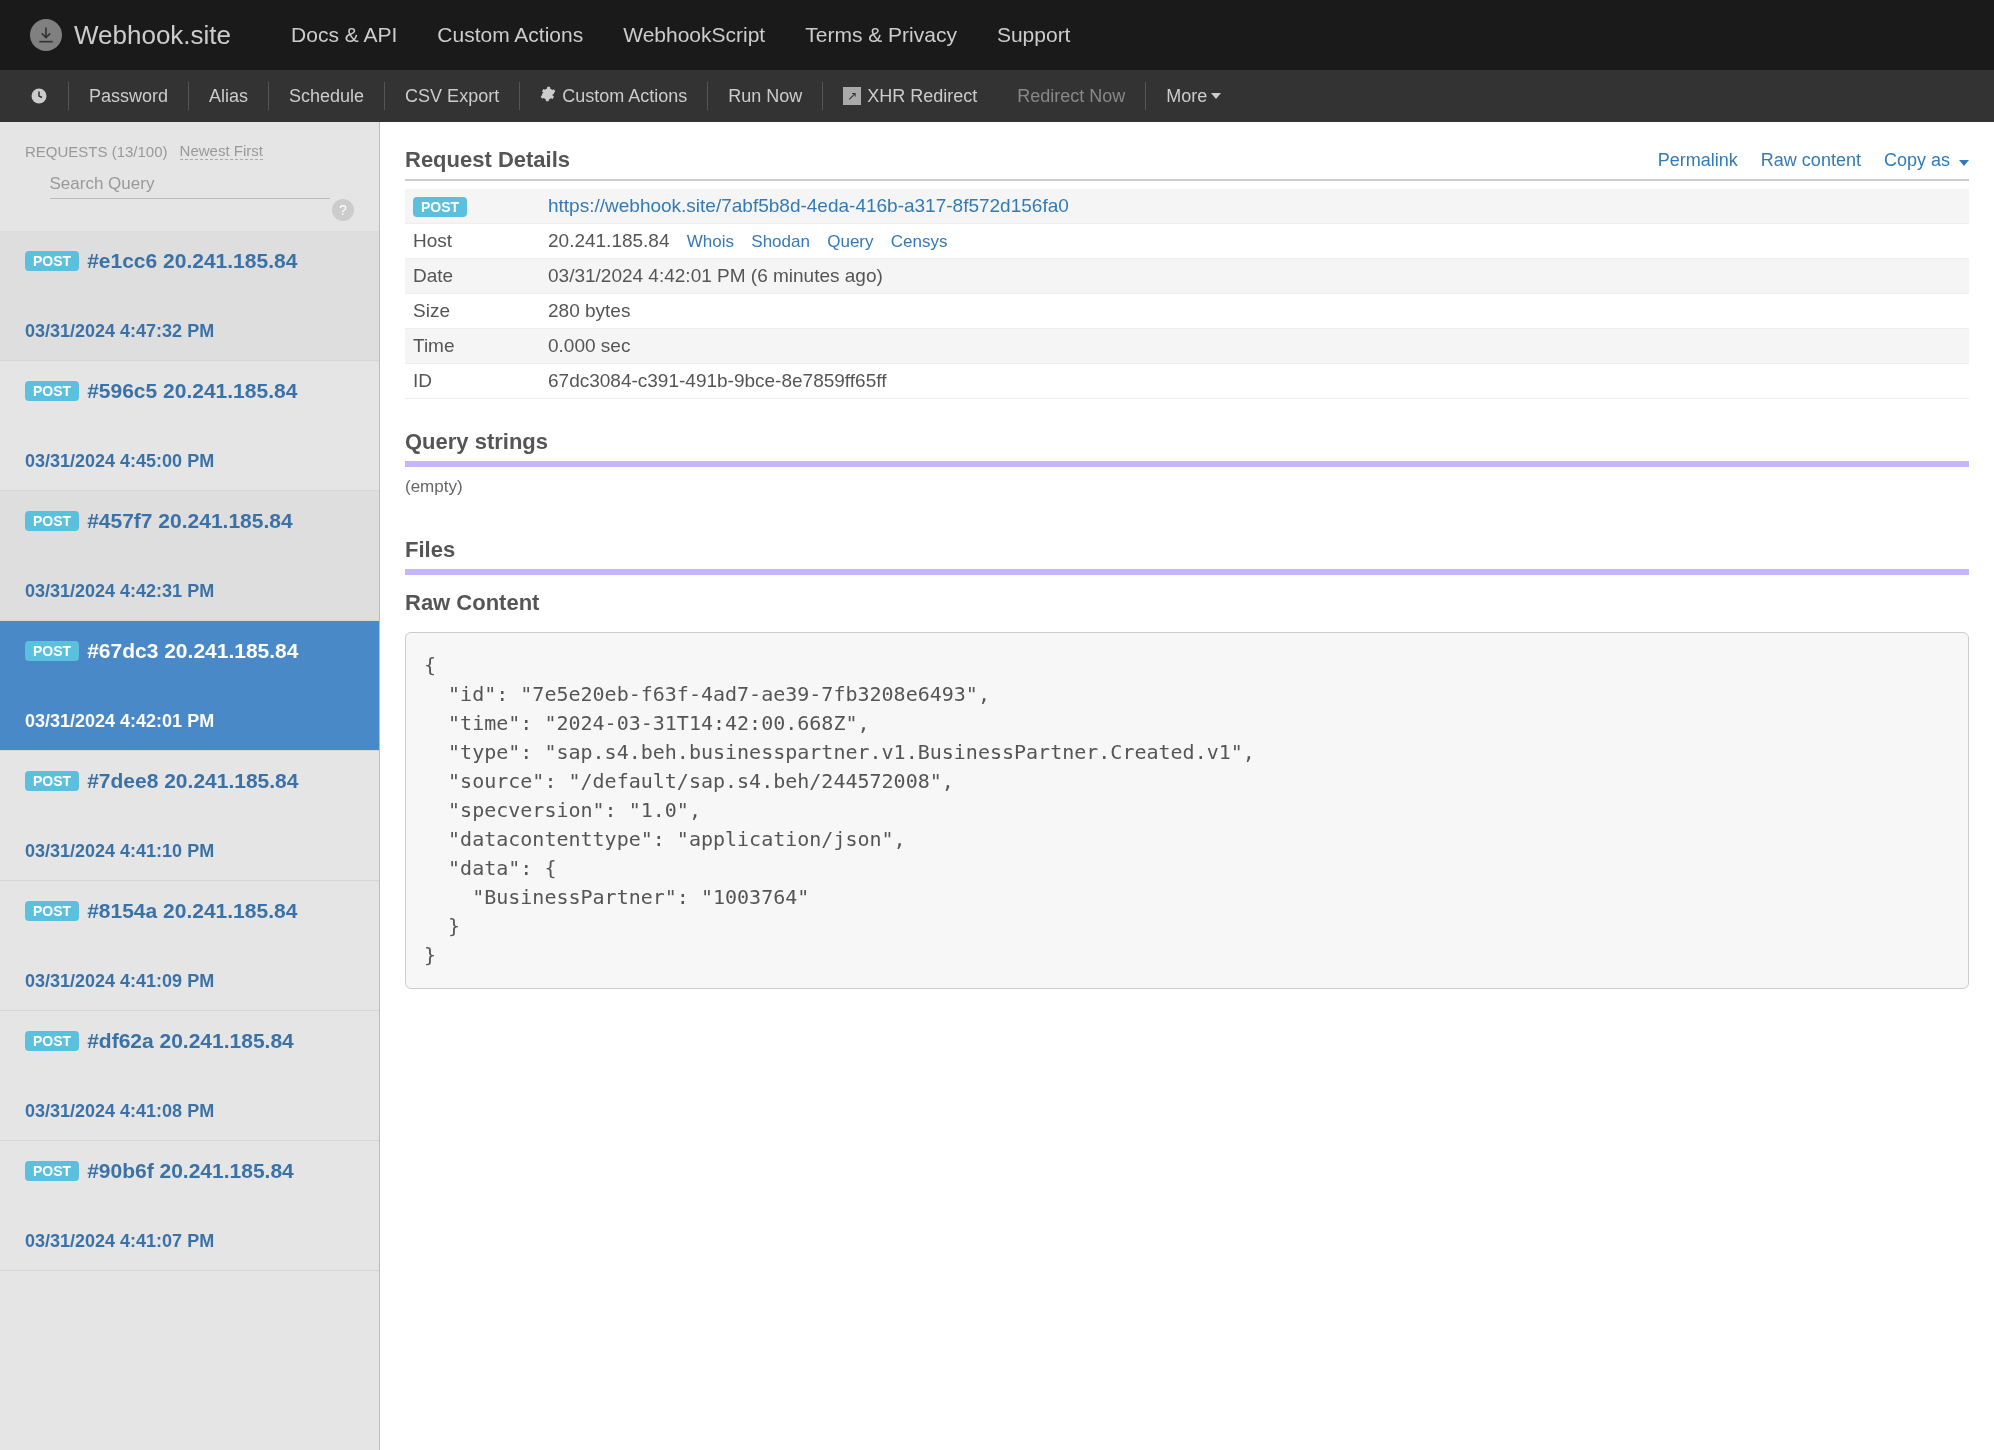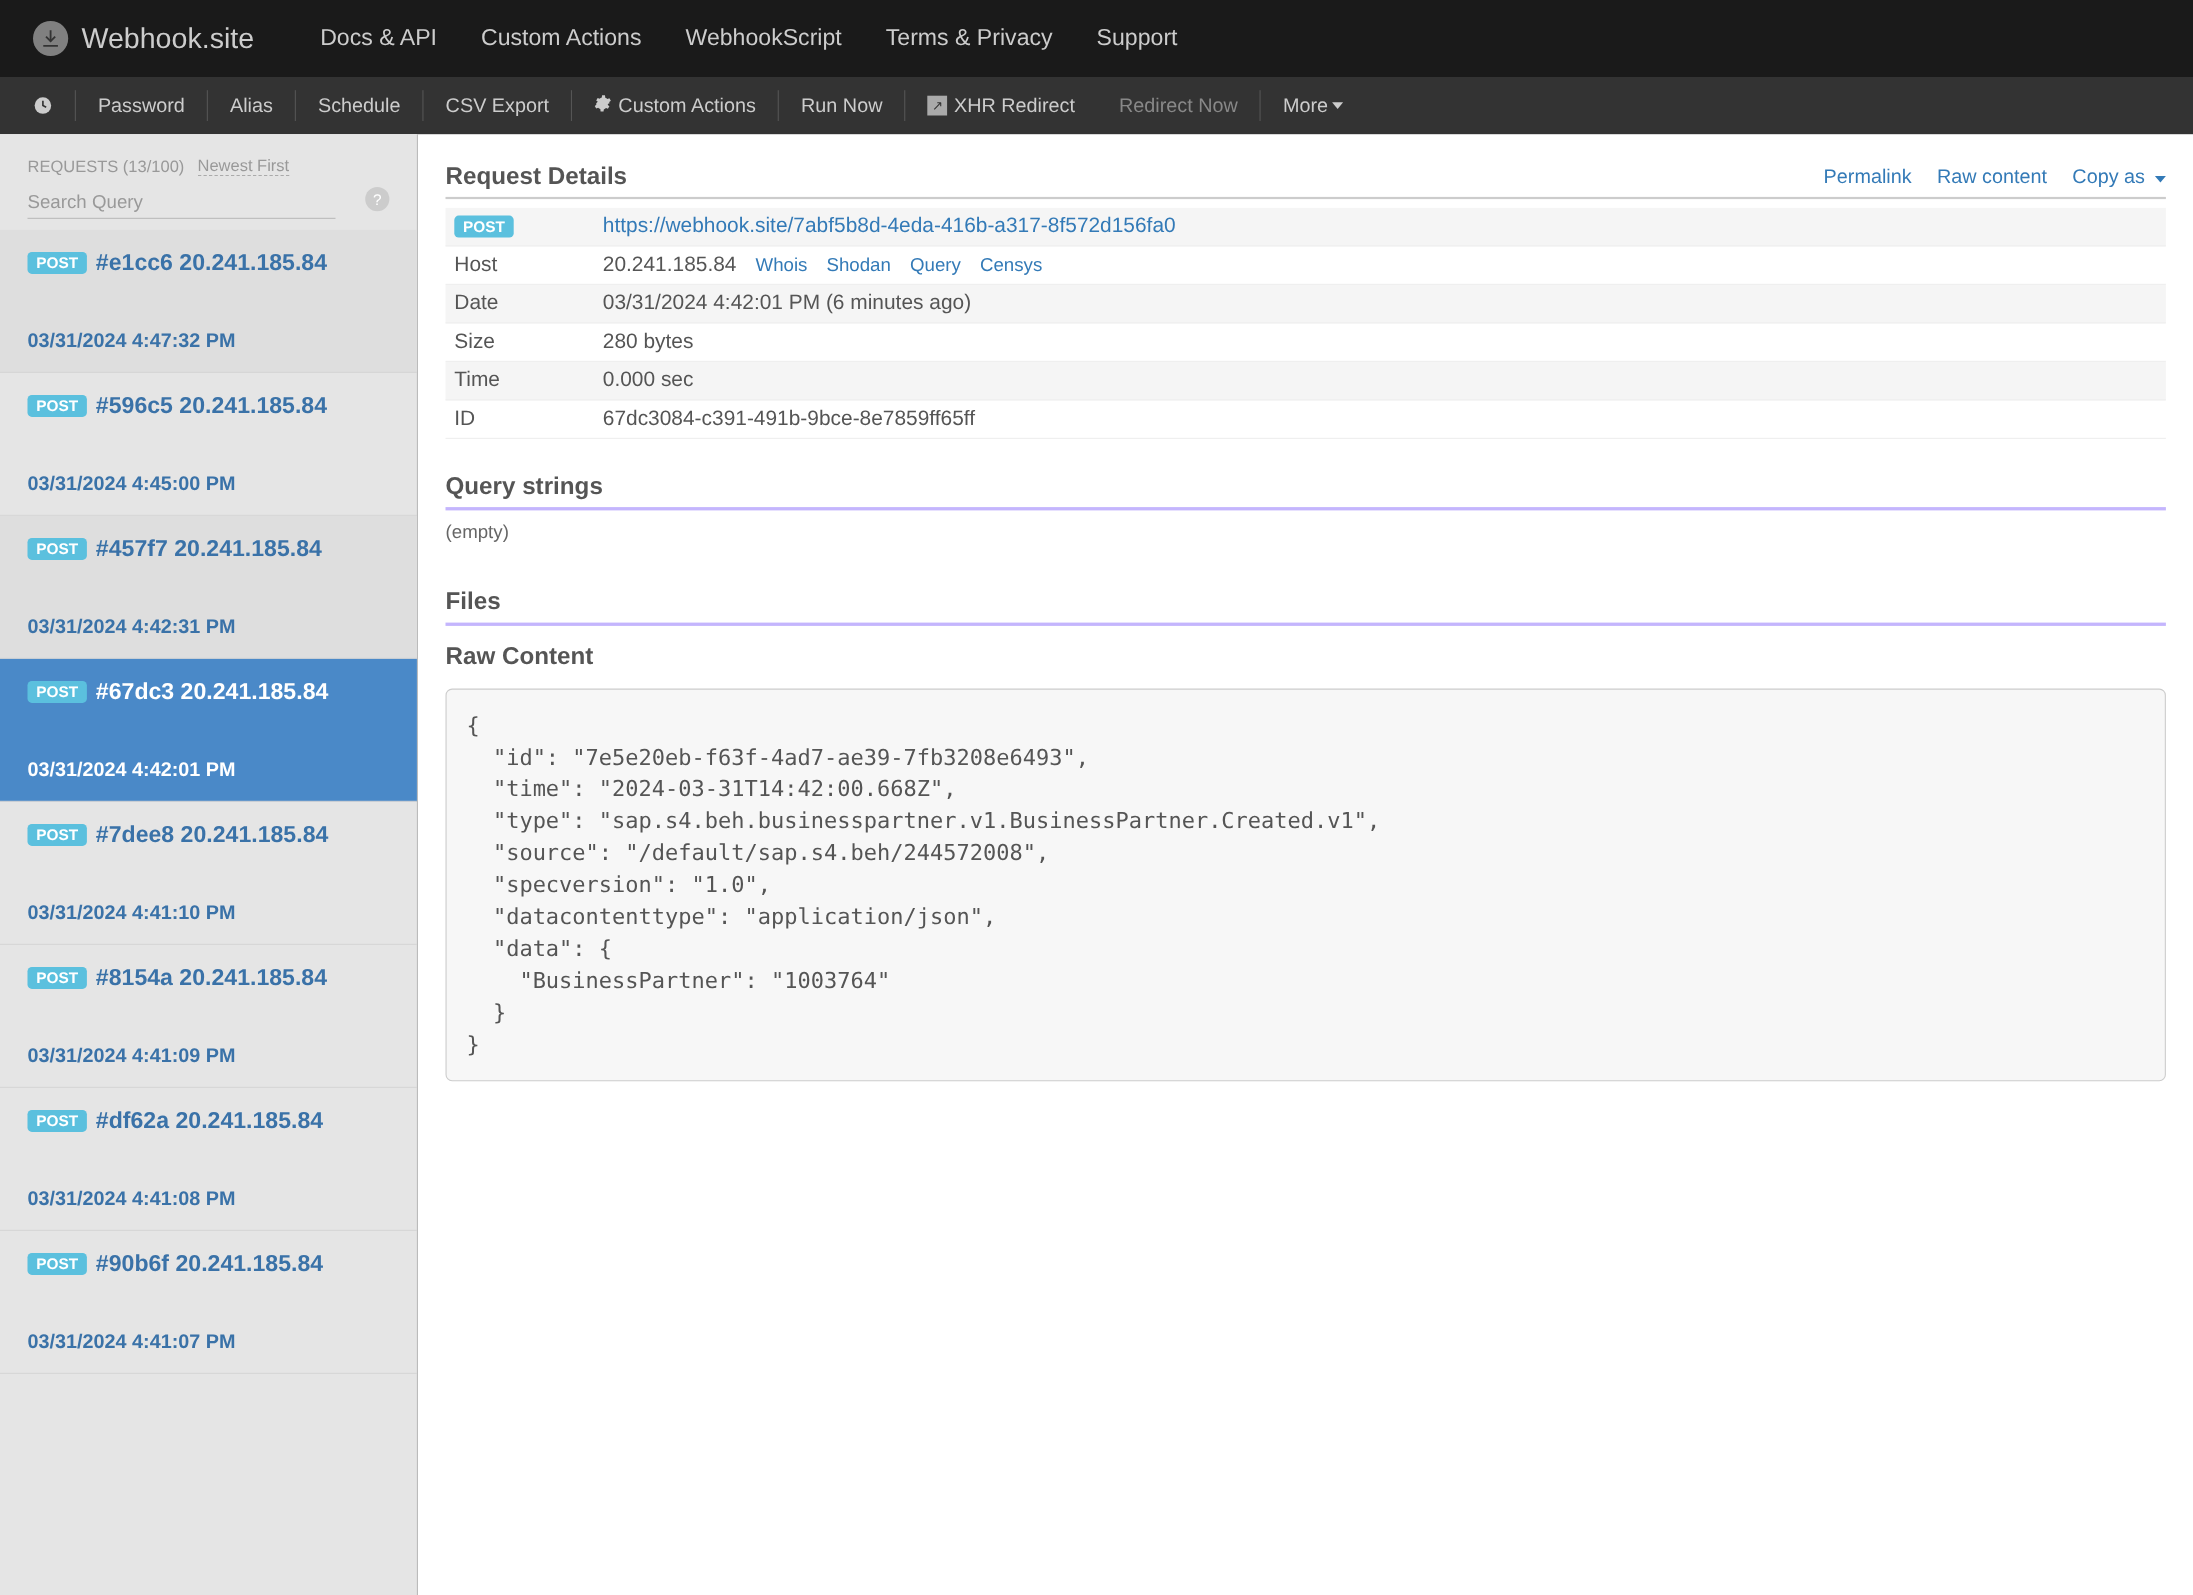--- a/index.html
+++ b/index.html
@@ -25,21 +25,21 @@
   
   
   .main-wrap { display: flex; }
   .sidebar { width: 380px; background: #e5e5e5; border-right: 1px solid #bbb; min-height: calc(100vh - 122px); }
   .content { flex: 1; padding: 20px 25px 40px 25px; }
   
   
   .req-head { padding: 20px 25px 10px; color: #999; font-size: 15px; display:flex; align-items:center;}
   .req-head .title { font-weight: normal; }
   .req-head .sort { margin-left:12px; border-bottom: 1px dashed #aaa; cursor:pointer;}
-  .search-wrap { padding: 0 25px 10px; display:flex; }
+  .search-wrap { padding: 0 25px 10px; display:flex; align-items:center;flex-direction:column;}
   .search-input { width: 280px; padding: 4px 0; border: none; border-bottom: 1px solid #bbb; background: transparent; font-size: 17px; color:#555;}
   .search-input::placeholder { color:#999;}
   .search-help { width:22px; height:22px; border-radius:50%; background:#ccc; color:#fff; font-size:14px; display:flex; align-items:center; justify-content:center; margin-left:auto;}
   
   .req-item { padding: 18px 25px; border-bottom: 1px solid #d5d5d5; cursor:pointer;}
   .req-item.darker { background: #dedede; }
   .req-item.selected { background: #4a89c8; }
   .req-item .line1 { display:flex; align-items:center; margin-bottom:4px;}
   .badge { background: #5bc0de; color:#fff; font-weight:bold; font-size:14px; padding:2px 8px; border-radius:4px; margin-right:8px;}
   .req-item .hash { color:#3a72a8; font-size:21px; font-weight:bold;}
@@ -55,21 +55,21 @@
   
   table.details { width:100%; border-collapse:collapse;}
   table.details tr { border-bottom: 1px solid #eee;}
   table.details tr.hl { background: #f5f5f5;}
   table.details td { padding: 6px 8px; font-size:19px; color:#555;}
   table.details td.label { width:135px;}
   table.details .badge { margin:0;}
   table.details a { color:#337ab7; text-decoration:none;}
   .tool-links a { font-size:17px; margin-left:12px;}
   
-  .section-title { font-size:22px; font-weight:bold; color:#555; margin: 30px 0 6px; border-bottom: 3px solid #c4b5fd; padding-bottom:6px;}
+  .section-title { font-size:22px; font-weight:bold; color:#555; margin: 30px 0 6px; border-bottom: 6px solid #c4b5fd; padding-bottom:6px;}
   .empty-text { font-size:17px; color:#666; padding:4px 0 10px;}
   
   .raw-box { background:#f7f7f7; border:1px solid #ccc; border-radius:6px; padding:18px 18px; margin-top:10px;}
   .raw-box pre { font-family: Menlo, Consolas, monospace; font-size:20px; color:#555; white-space:pre; line-height:1.45;}
 </style>
 </head>
 <body>
 
 <div class="topnav">
   <a class="logo" href="#">

